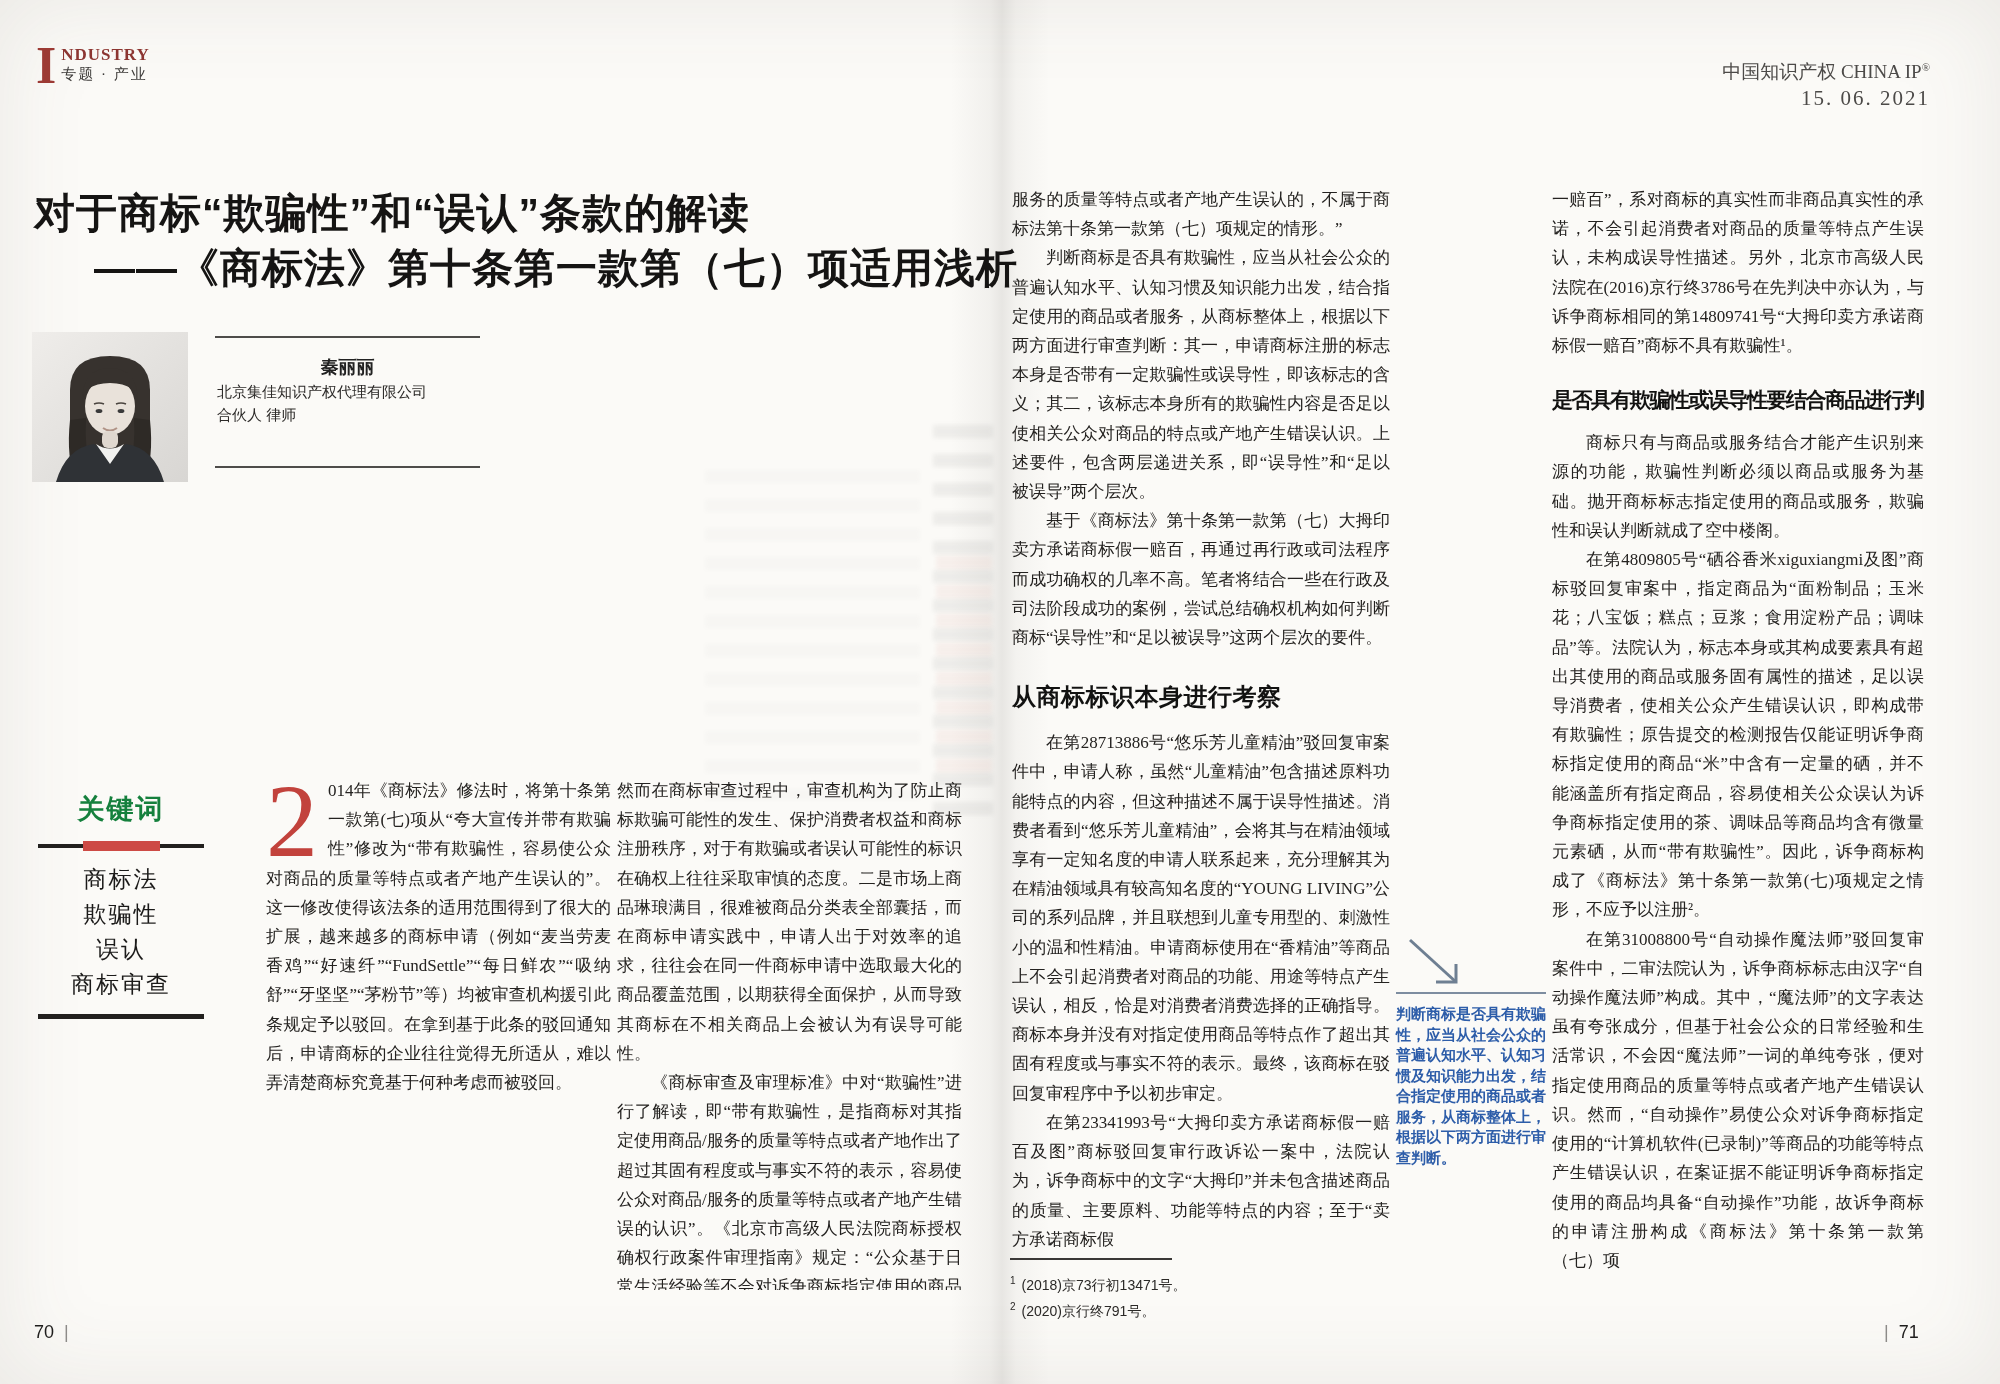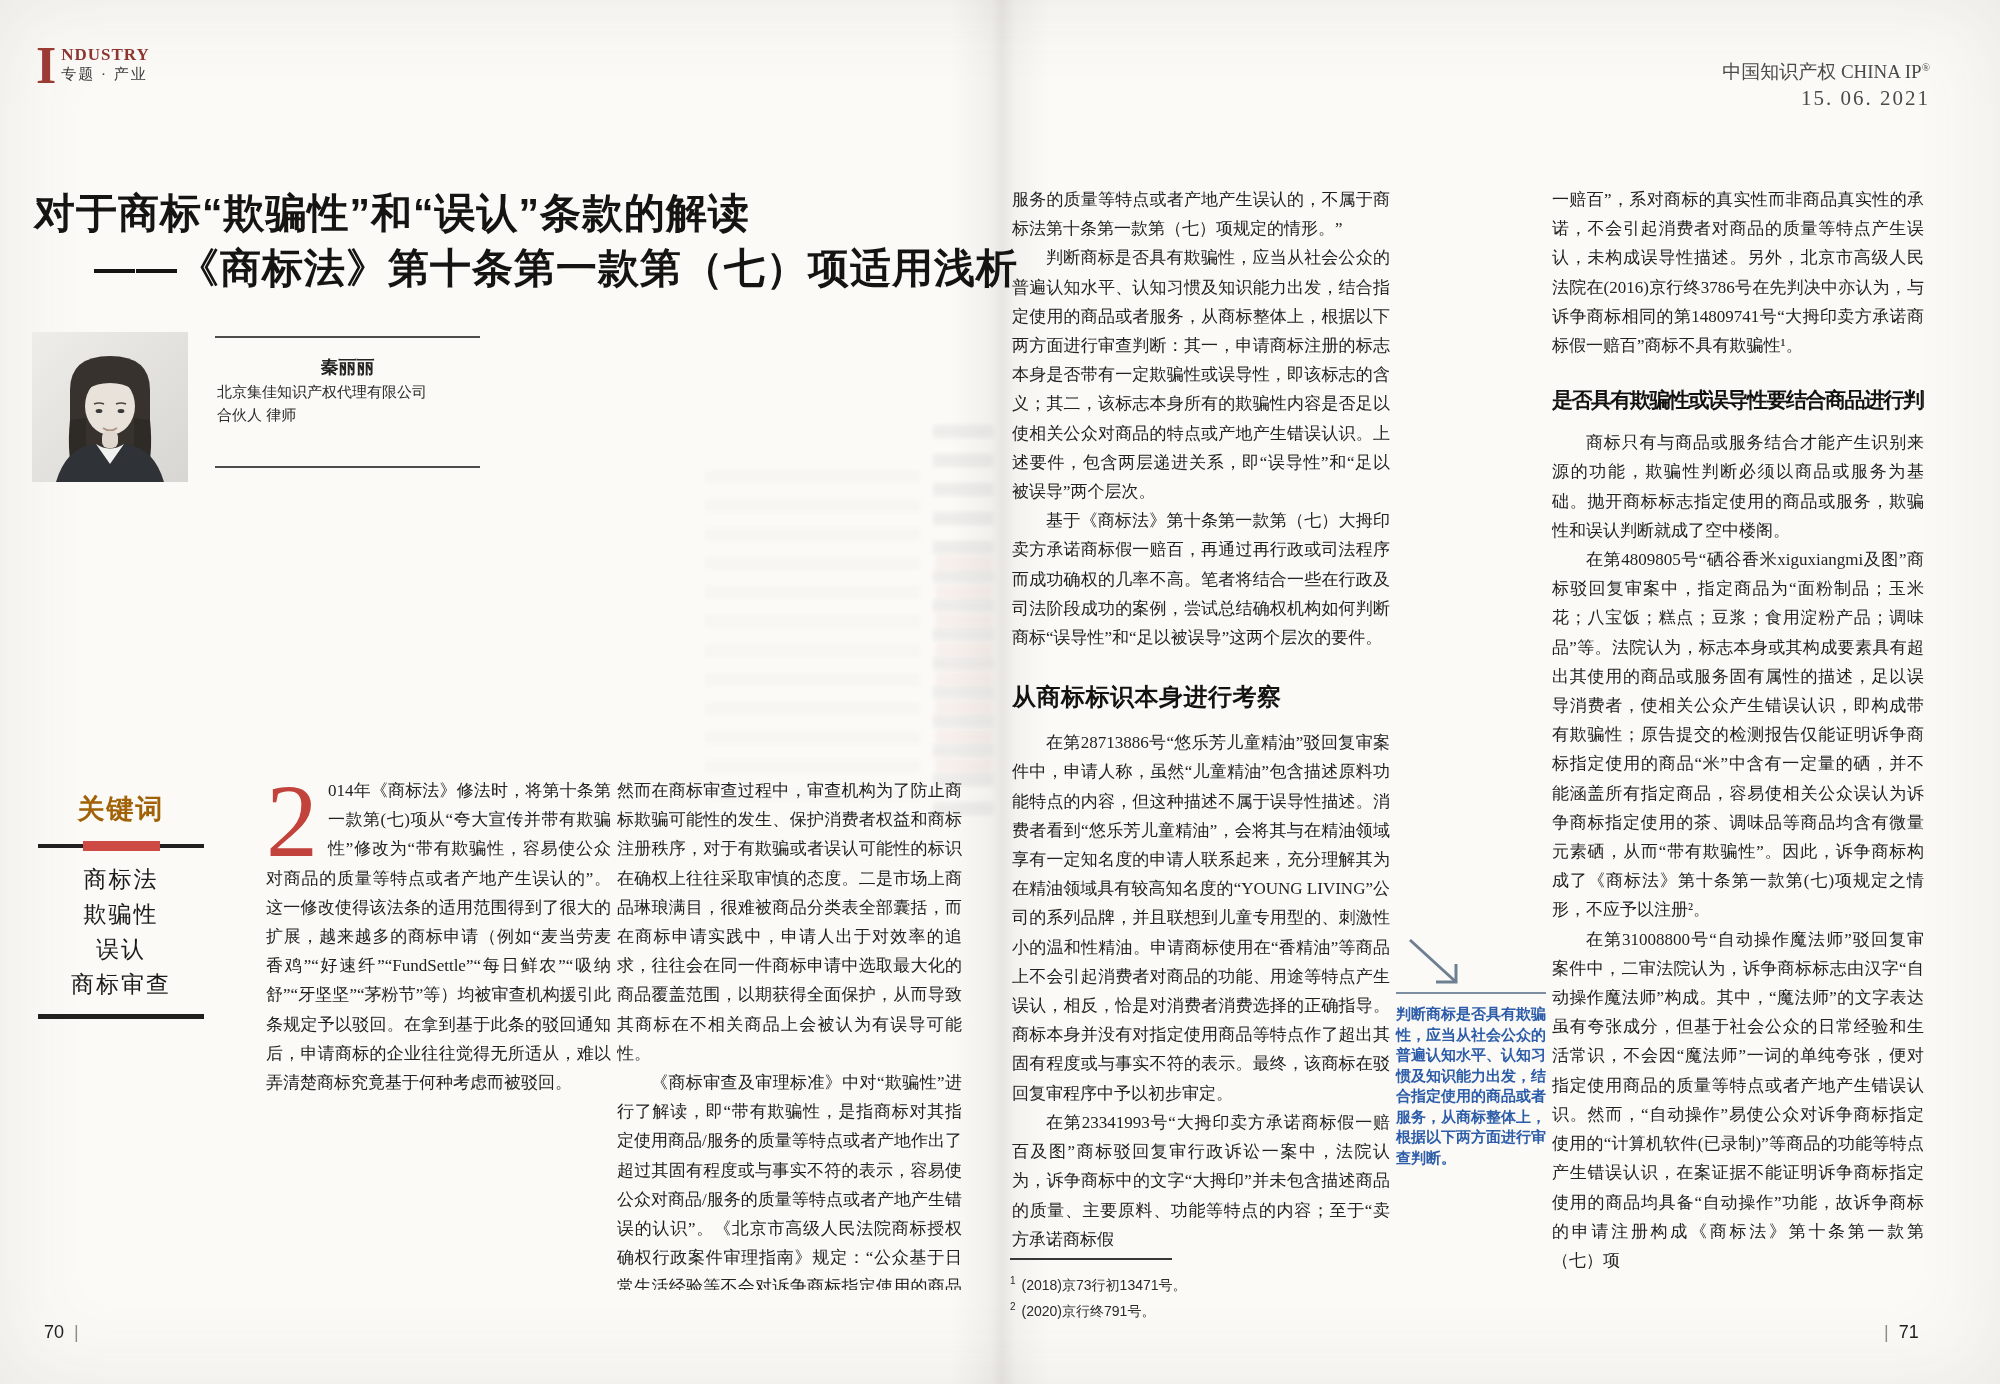--- a/index.html
+++ b/index.html
@@ -36,21 +36,21 @@
   .author-photo{position:absolute;left:32px;top:332px;width:156px;height:150px;}
   .author-box{position:absolute;left:215px;top:336px;width:265px;}
   .author-rule{border:0;border-top:2px solid #4e4c4a;margin:0;}
   .author-lines{padding:16px 2px 14px 2px;}
   .author-name{font:bold 18px/26px "Liberation Sans","DejaVu Sans",sans-serif;color:#222;text-align:center;}
   .author-org{font:15px/23px "Liberation Sans","DejaVu Sans",sans-serif;color:#2c2a28;}
   .author-role{font:15px/23px "Liberation Sans","DejaVu Sans",sans-serif;color:#2c2a28;}
   .author-box .author-rule.bottom{margin-top:26px;}
   
   .keywords{position:absolute;left:38px;top:792px;width:166px;text-align:center;}
-  .kw-title{font:bold 27px/34px "Liberation Serif","DejaVu Serif",serif;color:#a16207;letter-spacing:2px;}
+  .kw-title{font:bold 27px/34px "Liberation Serif","DejaVu Serif",serif;color:#15803d;letter-spacing:2px;}
   .kw-divider{position:relative;height:12px;margin:14px 0 10px 0;}
   .kw-divider .bar{position:absolute;left:0;right:0;top:4px;height:4px;background:#22201e;}
   .kw-divider .red{position:absolute;left:45px;top:1px;width:77px;height:10px;background:#cd4a45;}
   .kw-item{font:23px/35px "Liberation Serif","DejaVu Serif",serif;color:#1b1a19;letter-spacing:2px;}
   .kw-bottom{height:5px;background:#22201e;margin-top:12px;}
   
   .col{position:absolute;font:17px/29.2px "Liberation Serif","DejaVu Serif",serif;
     color:#242220;text-align:justify;word-break:break-all;overflow:hidden;}
   .col p{margin:0;}
   .col p.ind{text-indent:2em;}
@@ -75,21 +75,21 @@
   .pq-rule{border:0;border-top:2px solid #7d8da0;margin:2px 0 10px 0;}
   .pq-text{font:bold 15px/20.5px "Liberation Sans","DejaVu Sans",sans-serif;color:#2d5da9;
     text-align:justify;word-break:break-all;}
   
   .footnotes{position:absolute;left:1010px;top:1258px;width:420px;}
   .fn-rule{border:0;border-top:2px solid #3a3836;width:162px;margin:0 0 10px 0;}
   .fn-line{font:14px/21px "Liberation Sans","DejaVu Sans",sans-serif;color:#2b2927;}
   .fn-marker{font-size:10px;vertical-align:super;margin-right:6px;}
   
   .folio{position:absolute;top:1320px;font:18px/24px "Liberation Sans","DejaVu Sans",sans-serif;color:#1e1d1c;}
-  #folio-left{left:44px;text-align:right;}
+  #folio-left{left:34px;text-align:right;}
   #folio-right{left:1874px;}
   .folio .bar{color:#8d8b89;padding:0 10px;font-weight:normal;}
 </style>
 </head>
 <body>
 
 <div class="spread">
 
   <div class="gutter-shade"></div>
   <div class="ghost-rows" id="ghost1"></div>

